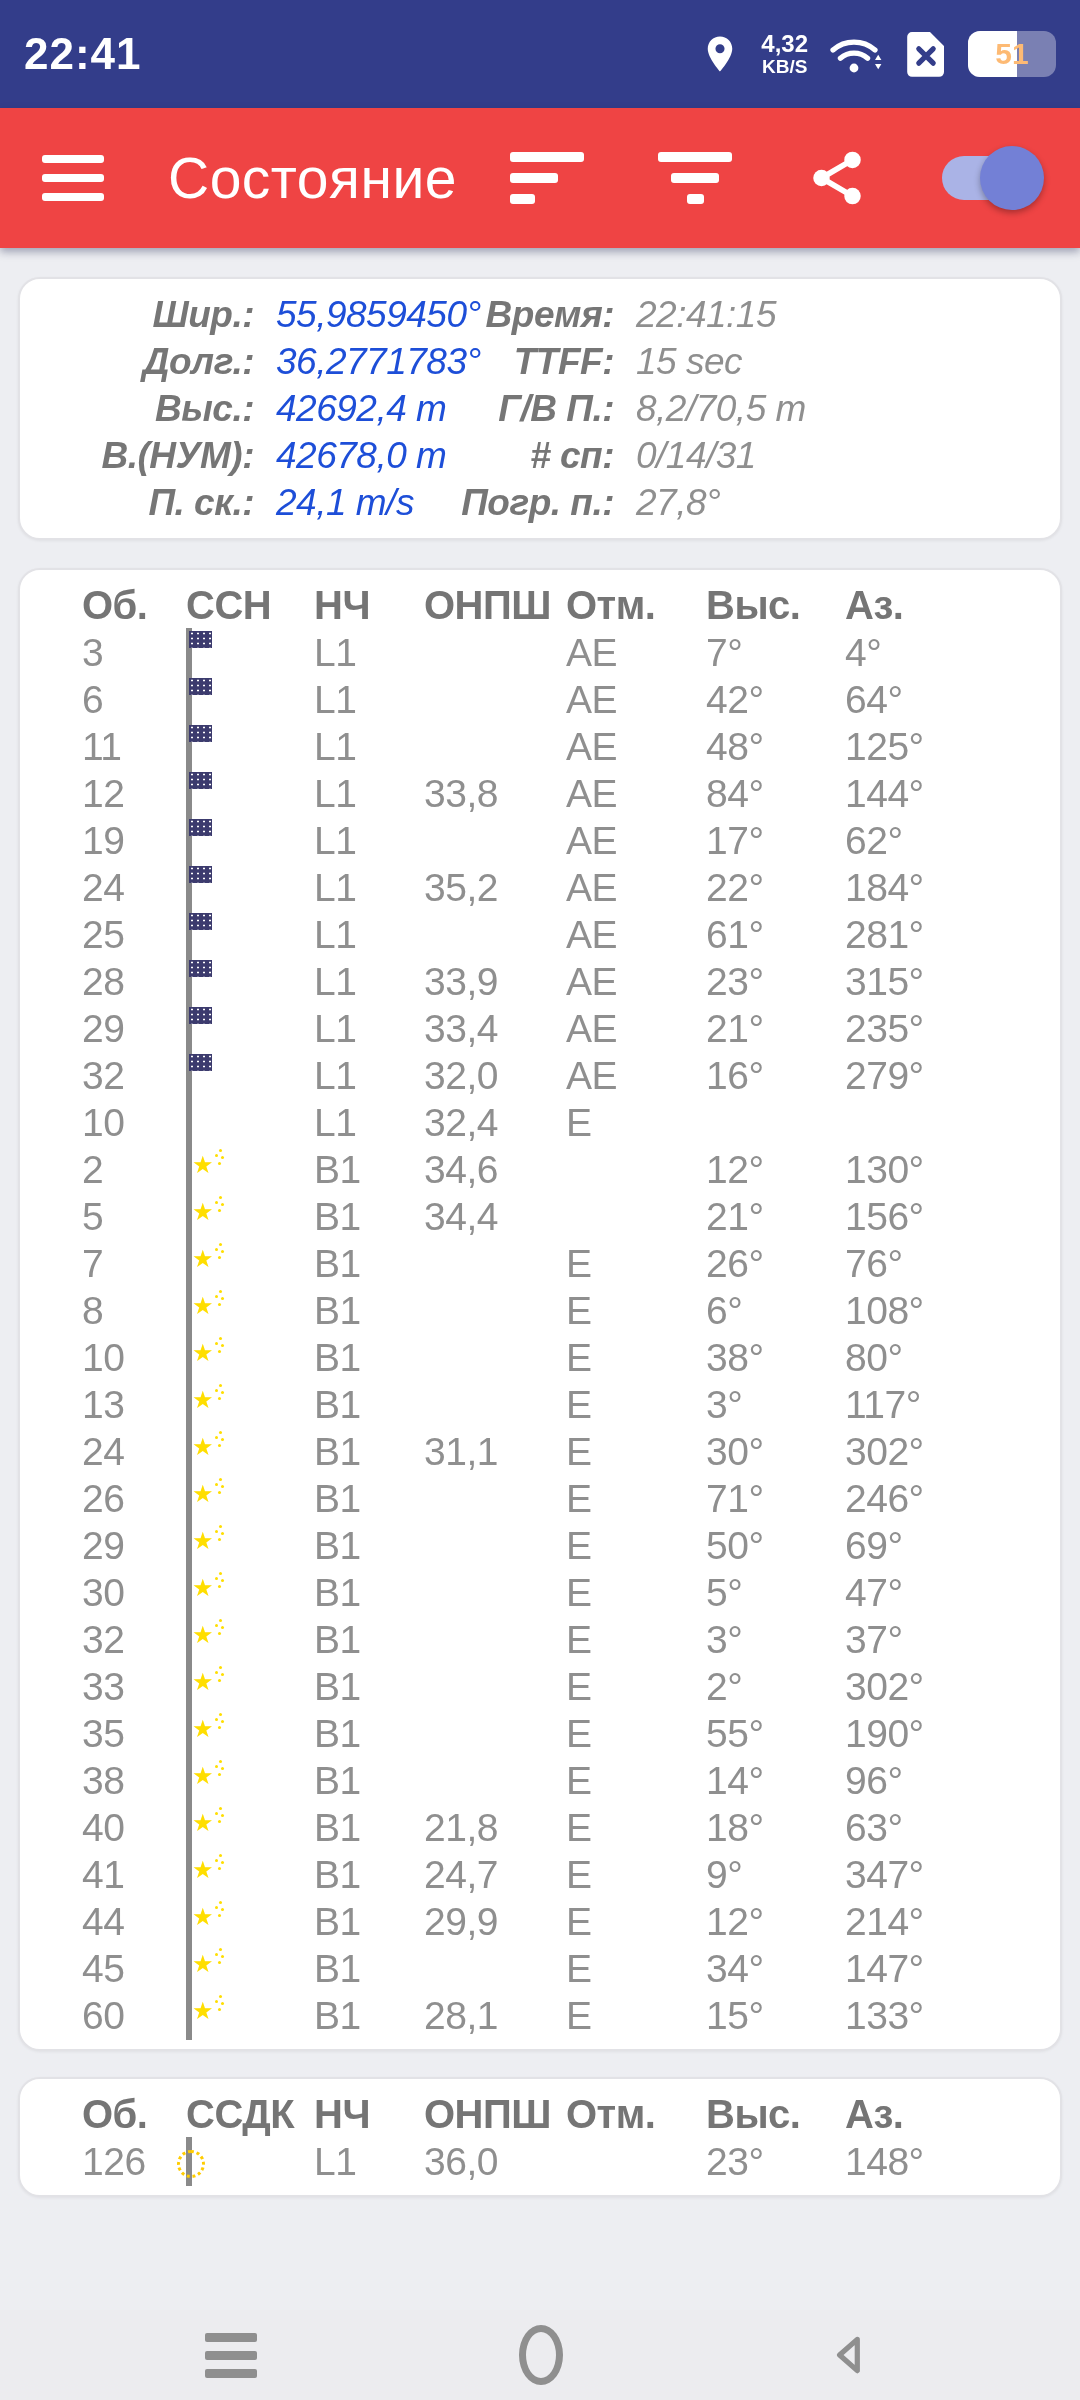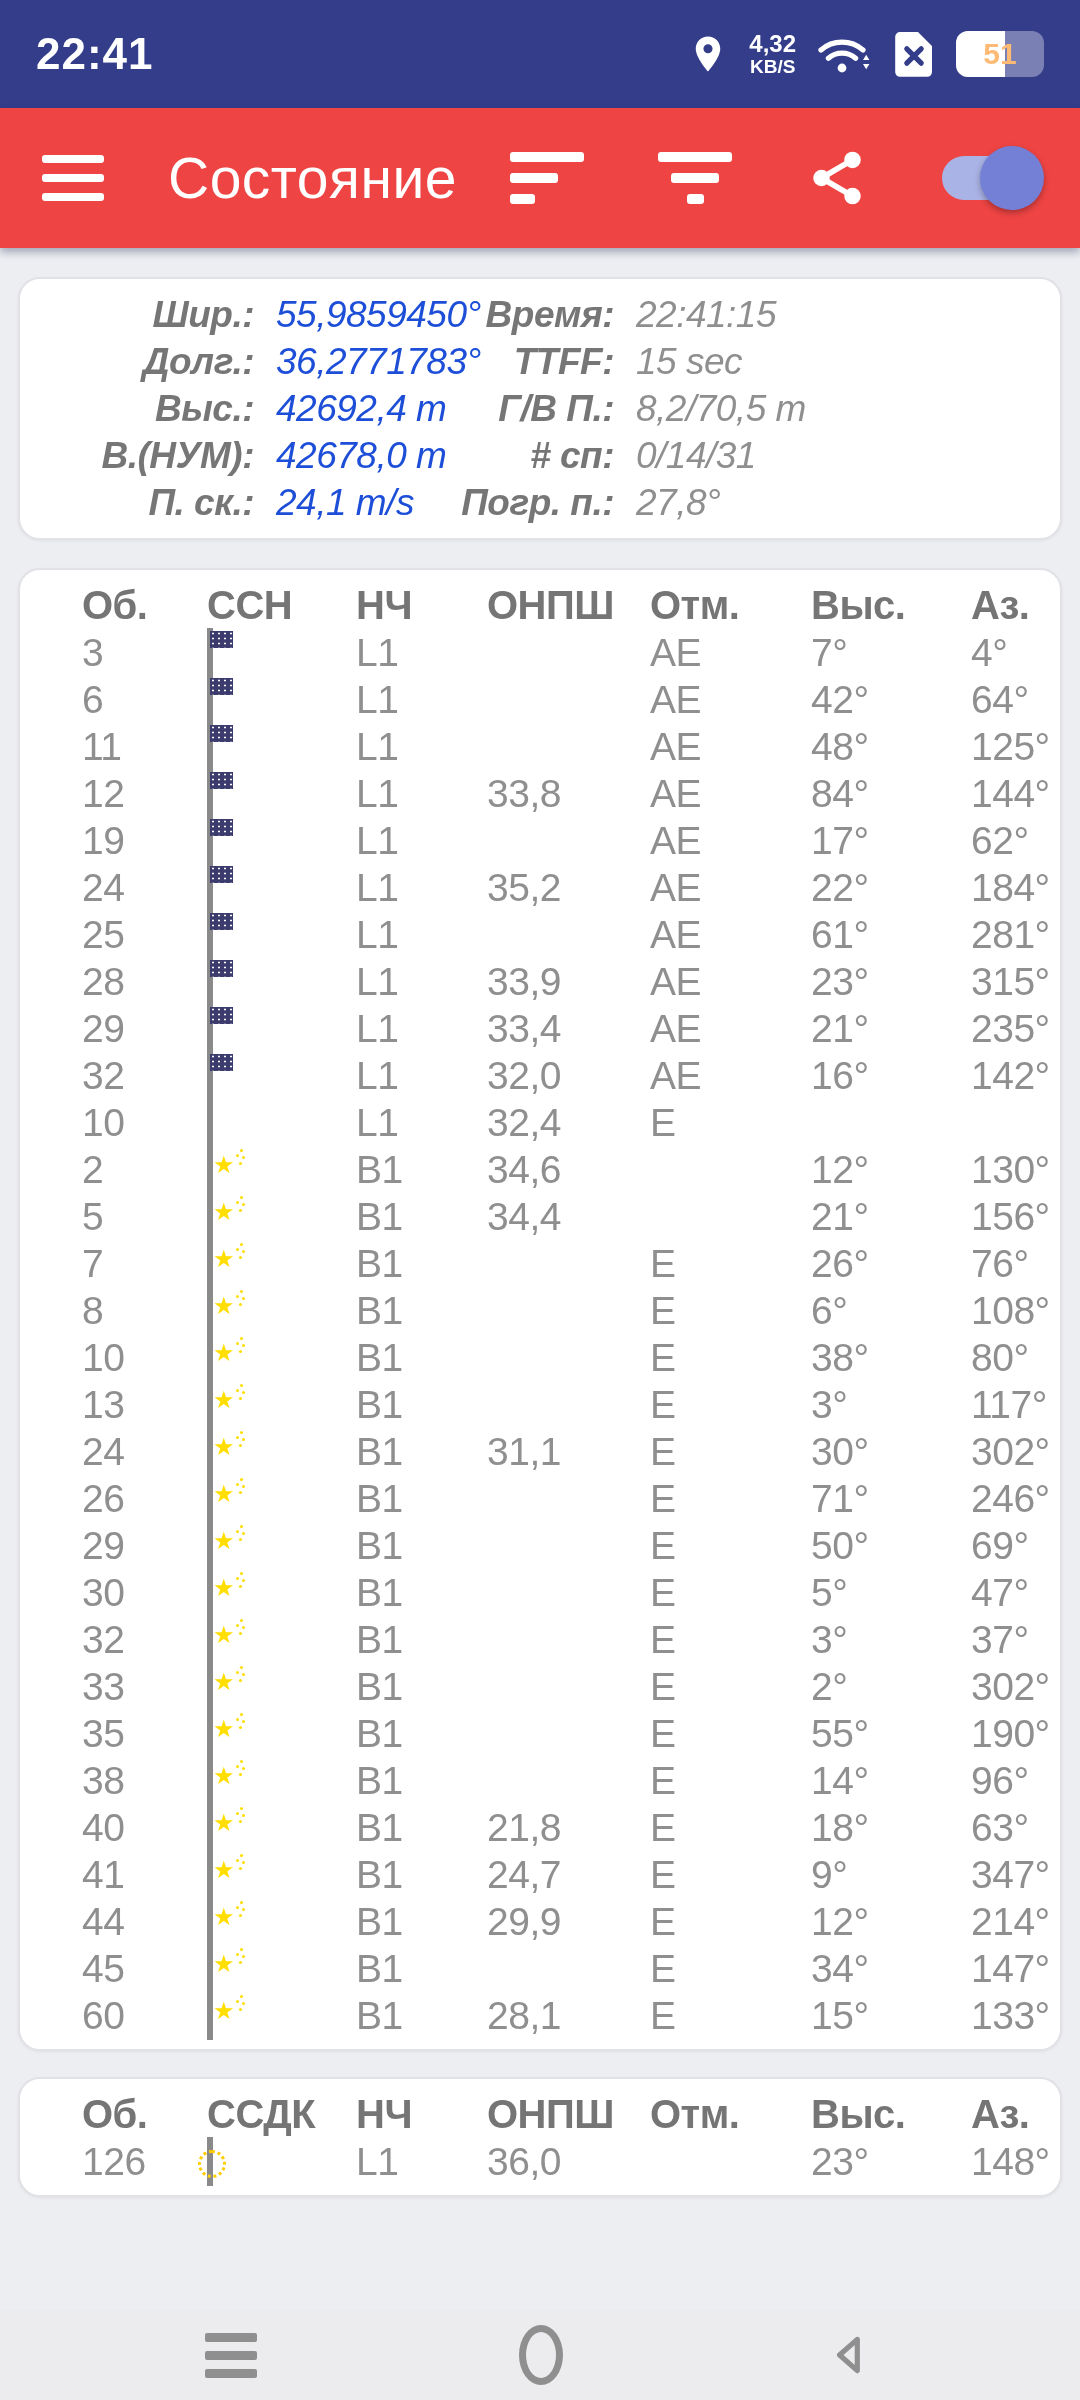--- a/index.html
+++ b/index.html
@@ -6,21 +6,21 @@
   html,body { width:1080px; height:2400px; }
   body {
     font-family:"Liberation Sans", sans-serif;
     background:#edeef2;
     position:relative;
     overflow:hidden;
   }
   
   .status-bar{
     height:108px; background:#333d8a; color:#fff;
-    display:flex; align-items:center; padding:0 36px;
+    display:flex; align-items:center; padding:0 24px;
   }
   .sb-time{ font-size:44px; font-weight:600; letter-spacing:1px; }
   .sb-right{ margin-left:auto; display:flex; align-items:center; gap:20px; }
   .kbps{ text-align:center; font-weight:700; line-height:1.02; }
   .kbps .v{ font-size:24px; } .kbps .u{ font-size:19px; }
   .battery{
     position:relative; width:88px; height:46px; border-radius:12px;
     background:rgba(255,255,255,.35); overflow:hidden;
   }
   .battery .fill{ position:absolute; left:0; top:0; bottom:0; width:56%; background:#fff; }
@@ -60,21 +60,21 @@
   .info-row{ position:relative; height:47px; line-height:47px; font-size:37px; letter-spacing:-0.5px;font-style:italic; }
   .info-row .l1{ position:absolute; left:0;   width:234px; text-align:right; font-weight:700; color:#767676; }
   .info-row .v1{ position:absolute; left:256px; color:#1d4ed8; white-space:nowrap; }
   .info-row .l2{ position:absolute; left:234px; width:360px; text-align:right; font-weight:700; color:#767676; }
   .info-row .v2{ position:absolute; left:616px; color:#8f8f8f; white-space:nowrap; }
   
   .table-card{ padding:12px 0 10px 62px; margin-bottom:26px; }
   .trow{
     display:grid; grid-template-columns:104px 128px 110px 142px 140px 139px 1fr;
     height:47px; line-height:47px; align-items:center;
-    font-size:39px; color:#8f8f8f; letter-spacing:-0.5px;gap:21px;
+    font-size:39px; color:#8f8f8f; letter-spacing:-0.5px;
   }
   .trow.thead span{ font-weight:700; color:#757575; font-size:40px; }
   .flag{ width:56px; height:36px; border:3px solid #8a8a8a; position:relative; overflow:hidden; margin-top:2px; }
   .flag-us{ background:repeating-linear-gradient(180deg,#b22234 0 3px,#ffffff 3px 6px); }
   .flag-us::before{ content:""; position:absolute; left:0; top:0; width:23px; height:17px; background:#3c3b6e;
     background-image:radial-gradient(#fff 1px, transparent 1.4px); background-size:6px 5px; }
   .flag-ru{ background:linear-gradient(180deg,#ffffff 0 33%,#3d4fae 33% 66%,#cf3a3a 66% 100%); }
   .flag-cn{ background:#de2910; }
   .flag-cn::before{ content:"\2605"; position:absolute; left:3px; top:-7px; color:#ffde00; font-size:24px; }
   .flag-cn::after{ content:""; position:absolute; left:26px; top:6px; width:3px; height:3px; border-radius:50%;
@@ -286,21 +286,21 @@
         <span>21°</span>
         <span>235°</span>
       </div>
       <div class="trow">
         <span>32</span>
         <span><span class="flag flag-us"></span></span>
         <span>L1</span>
         <span>32,0</span>
         <span>AE</span>
         <span>16°</span>
-        <span>142°</span>
+        <span>279°</span>
       </div>
       <div class="trow">
         <span>10</span>
         <span><span class="flag flag-ru"></span></span>
         <span>L1</span>
         <span>32,4</span>
         <span>E</span>
         <span></span>
         <span></span>
       </div>

